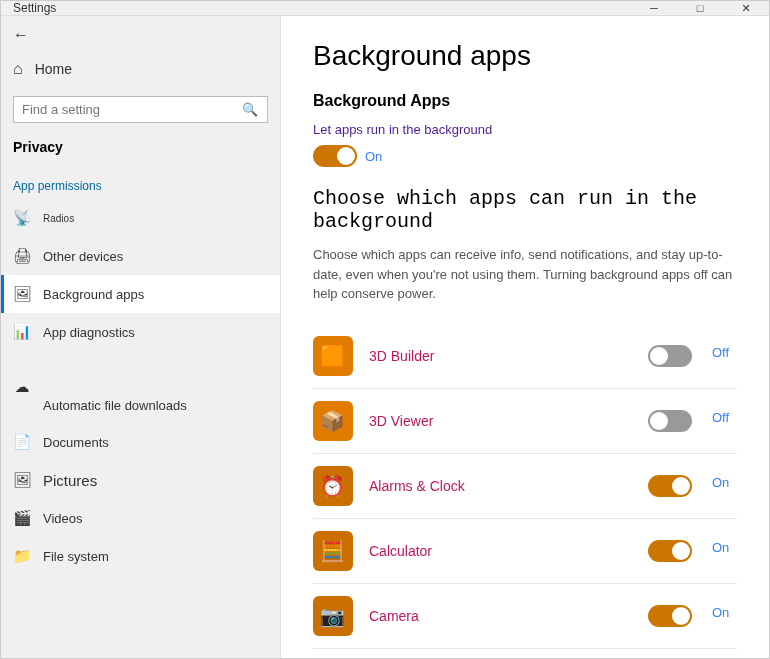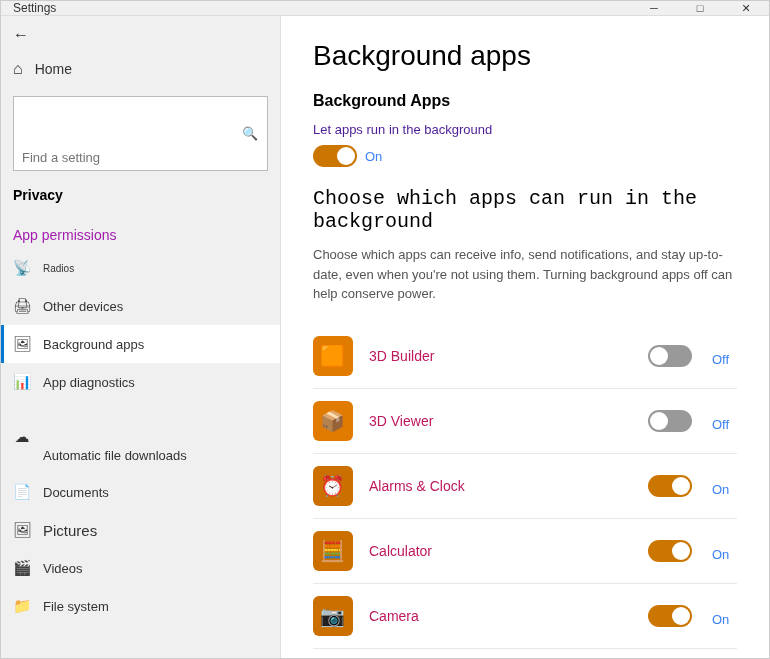--- a/index.html
+++ b/index.html
@@ -93,32 +93,31 @@
       background: #fff;
       padding: 5px 8px;
     }
     .search-input {
       border: none;
       background: transparent;
       outline: none;
       font-size: 13px;
       flex: 1;
       color: #666;
-      margin-top: 48px;
     }
     .search-icon { color: #666; font-size: 13px; }
     .privacy-label {
       font-size: 14px;
       font-weight: 700;
       color: #000;
       padding: 8px 12px;
     }
     .app-permissions-title {
-      font-size: 14px;
-      color: #a21caf;
+      font-size: 12px;
+      color: #0369a1;
       padding: 16px 4px 6px 12px;
     }
 
     .sidebar-item {
       display: flex;
       align-items: center;
       padding: 10px 12px;
       cursor: pointer;
       font-size: 13px;
       color: #333;
@@ -223,21 +222,21 @@
       font-size: 20px;
       flex-shrink: 0;
     }
     .app-name {
       flex: 1;
       font-size: 14px;
       color: #be185d;
     }
     .app-toggle-area {
       display: flex;
-      align-items: flex-end;
+      align-items: flex-start;
       gap: 20px;
     }
   </style>
 </head>
 <body>
 
 <div class="window">
 
   <div class="titlebar">
     <span class="titlebar-title">Settings</span>

